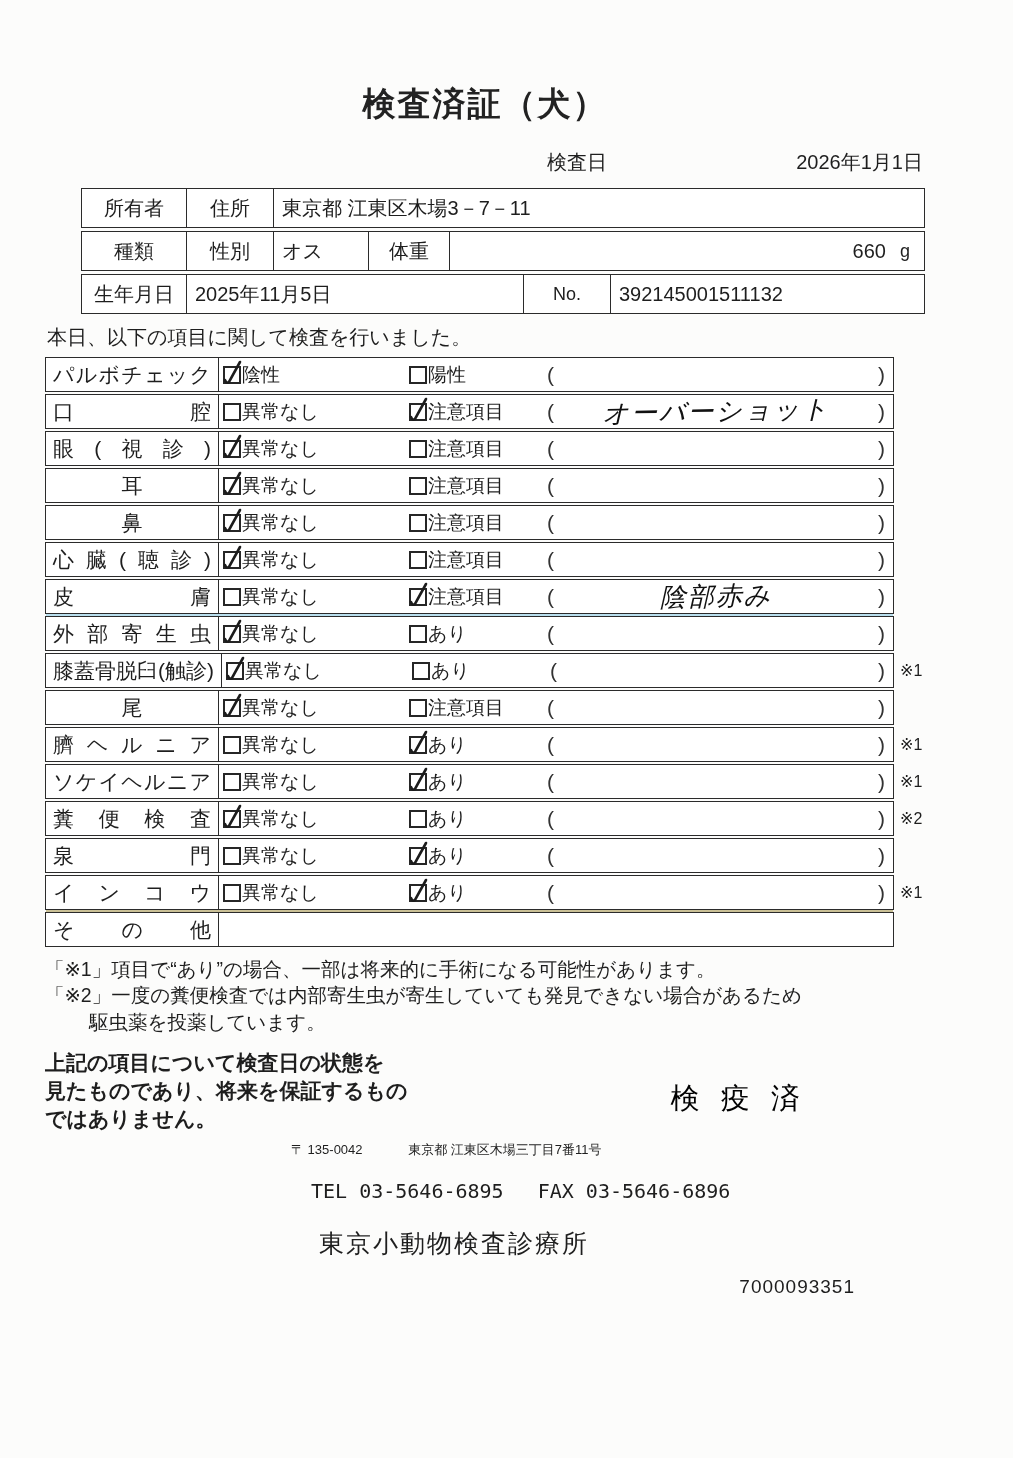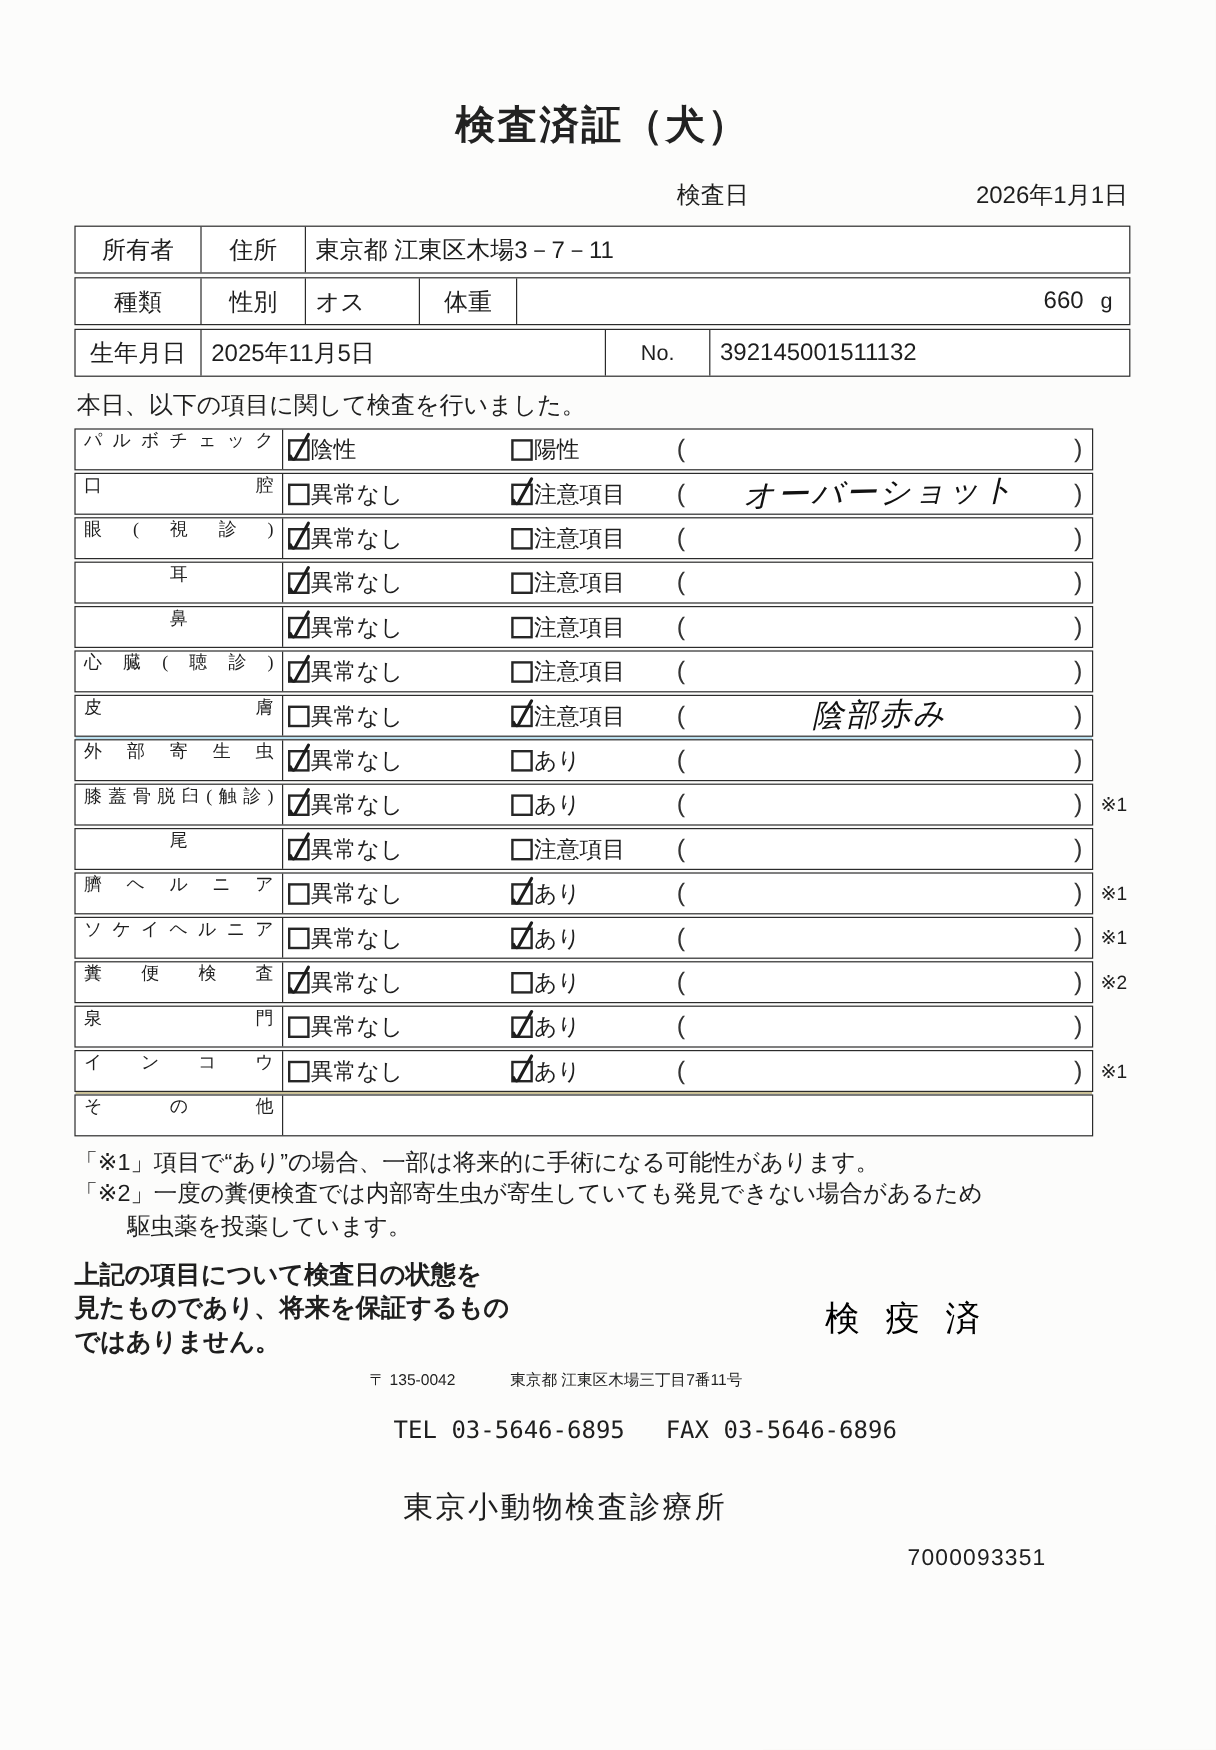--- a/index.html
+++ b/index.html
@@ -5,35 +5,35 @@
   html,body{margin:0;padding:0;}
   body{
     width:1013px;height:1458px;background:#f3f2ef;
     font-family:"Liberation Sans","DejaVu Sans",sans-serif;
     color:#1e1e1e;
   }
   .page{
     position:relative;width:1013px;height:1458px;background:#fcfcfb;
     overflow:hidden;
   }
-  .content{position:absolute;left:62px;top:0;width:880px;}
+  .content{position:absolute;left:45px;top:0;width:880px;}
 
   
   .title{
     margin:0;padding-top:82px;text-align:center;
     font-size:33px;font-weight:600;letter-spacing:2px;color:#222;
   }
 
   
   .date-row{position:relative;height:26px;margin-top:22px;font-size:20px;}
   .date-row .dlabel{position:absolute;left:502px;top:0;}
   .date-row .dvalue{position:absolute;right:2px;top:0;}
 
   
-  .irow{display:flex;border:1.8px solid #2b2b2b;background:#fff;align-items:stretch;}
+  .irow{display:flex;border:1.8px solid #2b2b2b;background:#fff;align-items:stretch;margin-left:36px;}
   .irow + .irow{margin-top:3px;}
   .cell{display:flex;align-items:center;font-size:20px;padding:0 8px;min-height:38px;}
   .cell.lab{justify-content:center;border-right:1.8px solid #2b2b2b;}
   .cell.val{flex:1;}
   .w-label{flex:0 0 88px;}
   .w-val1{flex:0 0 320px;border-right:1.8px solid #2b2b2b;}
   .w-label2{flex:0 0 70px;}
   .w-sex{flex:0 0 78px;border-right:1.8px solid #2b2b2b;}
   .w-wlabel{flex:0 0 64px;}
   .cell.num{justify-content:flex-end;}
@@ -44,21 +44,21 @@
 
   
   #items{width:849px;}
   .item-row{display:flex;align-items:center;margin-bottom:2px;}
   .item-box{
     flex:0 0 847px;display:flex;align-items:stretch;
     border:1.8px solid #2b2b2b;background:#fff;height:33px;
   }
   .item-box .label{
     flex:0 0 158px;border-right:1.8px solid #2b2b2b;
-    display:flex;padding:0 7px;font-size:15px;font-family:Liberation Serif, serif;
+    display:flex;align-items:center;padding:0 7px;font-size:21px;
   }
   .jlabel{display:block;width:100%;text-align:justify;text-align-last:justify;white-space:nowrap;}
   .jlabel.single{text-align-last:center;}
   .item-box .opts{flex:1;display:flex;align-items:center;padding-left:4px;font-size:19px;}
   .opt{display:inline-flex;align-items:center;white-space:nowrap;}
   .opt1{width:186px;}
   .opt2{width:134px;}
   .cb{
     position:relative;display:inline-block;width:14px;height:14px;
     border:2px solid #262626;margin-right:1px;flex:0 0 auto;background:#fff;
@@ -92,21 +92,21 @@
     position:absolute;right:118px;top:30px;font-size:29px;letter-spacing:7px;
     font-family:"Liberation Serif","DejaVu Serif",serif;color:#000000;
   }
   .postal-line{margin-top:8px;padding-left:246px;font-size:13px;}
   .postal-line .addr2{margin-left:42px;}
   .tel-line{
     margin-top:20px;padding-left:266px;font-size:20px;
     font-family:"DejaVu Sans Mono","Liberation Mono",monospace;letter-spacing:0;
   }
   .tel-line .fax{margin-left:22px;}
-  .clinic-name{margin-top:36px;text-align:center;font-size:25px;letter-spacing:2px;padding-right:62px;}
+  .clinic-name{margin-top:24px;text-align:center;font-size:25px;letter-spacing:2px;padding-right:62px;}
   .examiner{margin-top:2px;text-align:center;font-size:19px;letter-spacing:3px;padding-right:58px;}
   .serial{margin-top:16px;text-align:right;padding-right:70px;font-size:19px;letter-spacing:1px;}
 </style>
 </head>
 <body>
 
 <div class="page">
   <div class="content">
 
     <h1 class="title">検査済証（犬）</h1>

